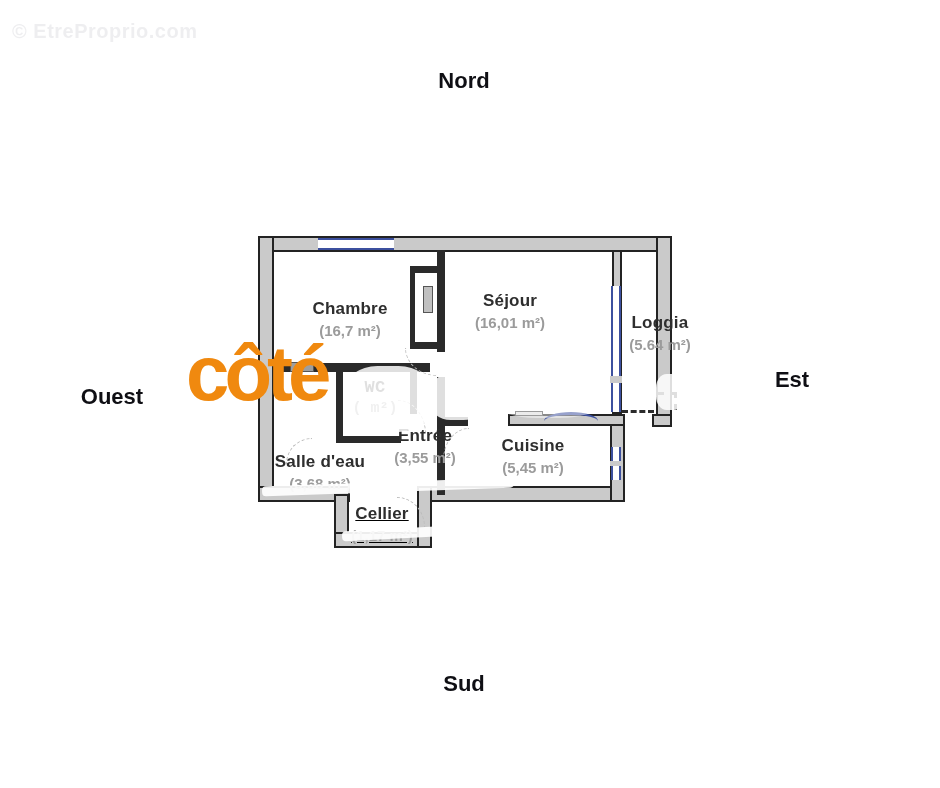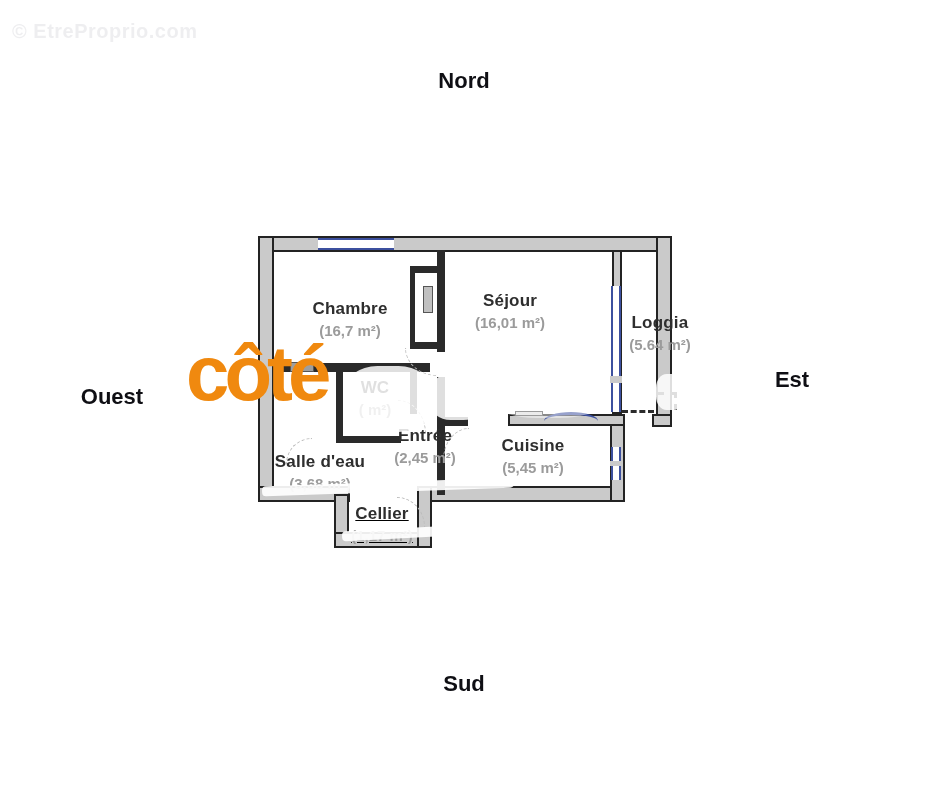--- a/index.html
+++ b/index.html
@@ -113,35 +113,35 @@
     <div class="room" style="left:440px;top:291px;width:140px;">
       <span class="rname">Séjour</span>
       <span class="rarea">(16,01 m²)</span>
     </div>
     <div class="room" style="left:600px;top:313px;width:120px;">
       <span class="rname">Loggia</span>
       <span class="rarea">(5.64 m²)</span>
     </div>
     <div class="room" style="left:375px;top:426px;width:100px;">
       <span class="rname">Entrée</span>
-      <span class="rarea">(2,45 m²)</span>
+      <span class="rarea">(3,55 m²)</span>
     </div>
     <div class="room" style="left:473px;top:436px;width:120px;">
       <span class="rname">Cuisine</span>
       <span class="rarea">(5,45 m²)</span>
     </div>
     <div class="room" style="left:258px;top:452px;width:124px;">
       <span class="rname">Salle d'eau</span>
       <span class="rarea">(3,68 m²)</span>
     </div>
     <div class="room" style="left:332px;top:504px;width:100px;text-decoration:underline;">
       <span class="rname">Cellier</span>
       <span class="rarea">(1,17 m²)</span>
     </div>
-    <div class="room under" style="left:340px;top:378px;width:70px;">
+    <div class="room under" style="left:340px;top:378px;width:70px;font-family:Liberation Mono, monospace;">
       <span class="rname">WC</span>
       <span class="rarea">( m²)</span>
     </div>
   </div>
 
   <div class="logo">côté</div>
 
   <div class="blob" style="left:344px;top:366px;width:88px;height:66px;"></div>
   <div class="blob" style="left:430px;top:374px;width:54px;height:46px;"></div>
   <div class="blob" style="left:498px;top:384px;width:100px;height:34px;opacity:.55;"></div>

